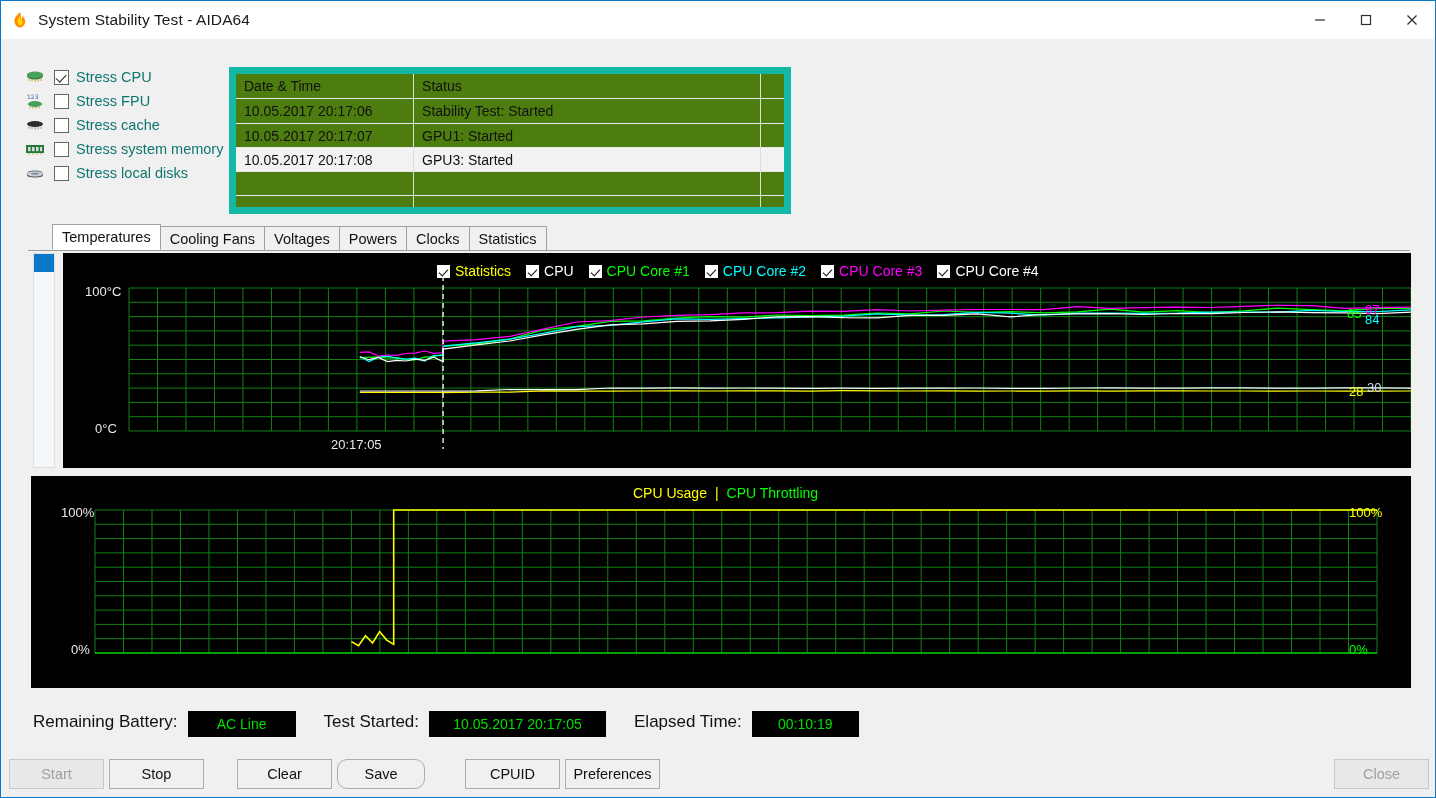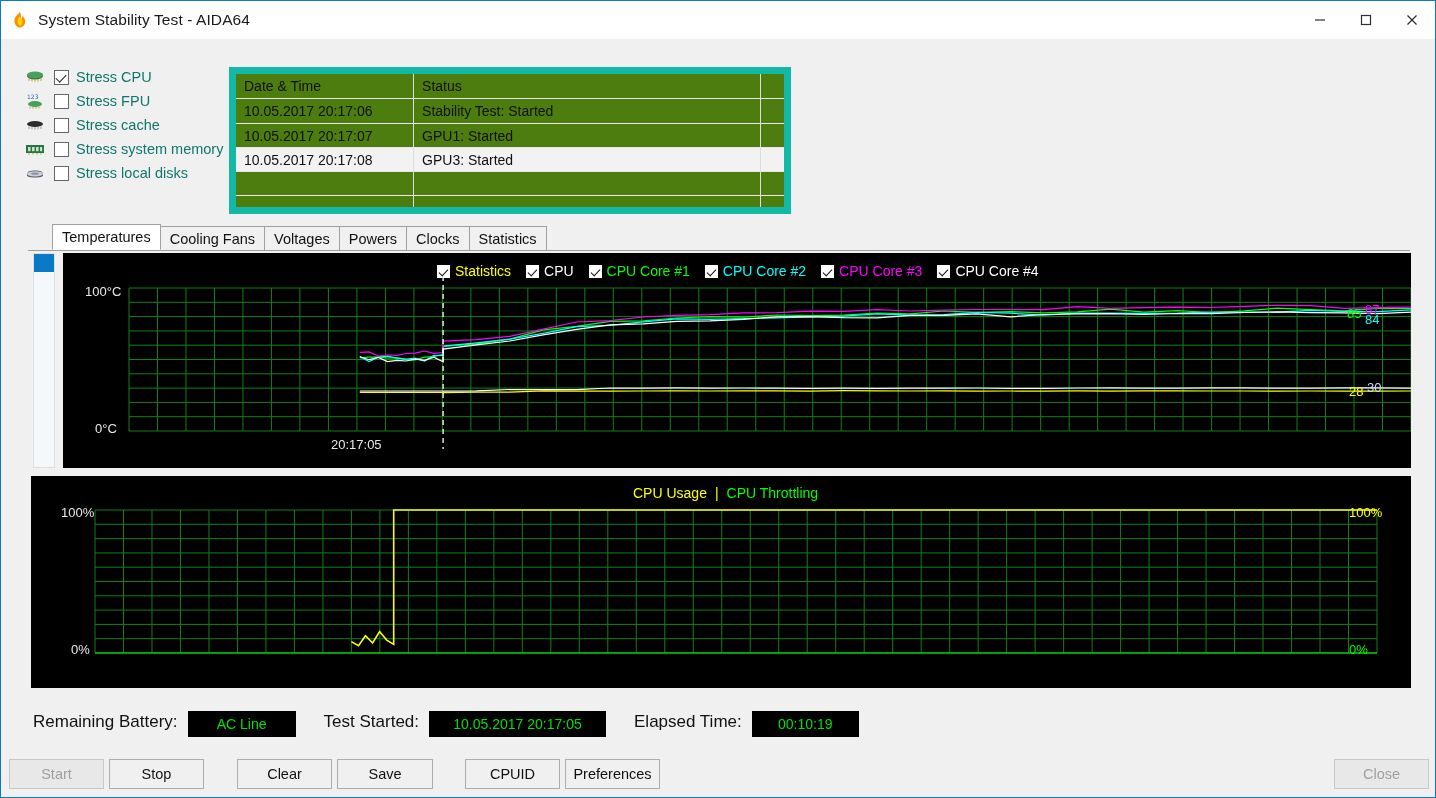--- a/index.html
+++ b/index.html
@@ -543,19 +543,19 @@
     <span class="st-label" style="margin-left:28px;">Test Started:</span>
     <span class="st-box" style="width:177px;">10.05.2017 20:17:05</span>
     <span class="st-label" style="margin-left:28px;">Elapsed Time:</span>
     <span class="st-box" style="width:107px;">00:10:19</span>
   </div>
 
   <div class="btnrow">
     <div class="btn disabled" style="left:8px; width:95px;">Start</div>
     <div class="btn" style="left:108px; width:95px;">Stop</div>
     <div class="btn" style="left:236px; width:95px;">Clear</div>
-    <div class="btn" style="left:336px; width:96px;">Save</div>
+    <div class="btn" style="left:336px; width:88px;border-radius:10px;">Save</div>
     <div class="btn" style="left:464px; width:95px;">CPUID</div>
     <div class="btn" style="left:564px; width:95px;">Preferences</div>
     <div class="btn disabled" style="left:1333px; width:95px;">Close</div>
   </div>
 
 </div>
 
 </body></html>

